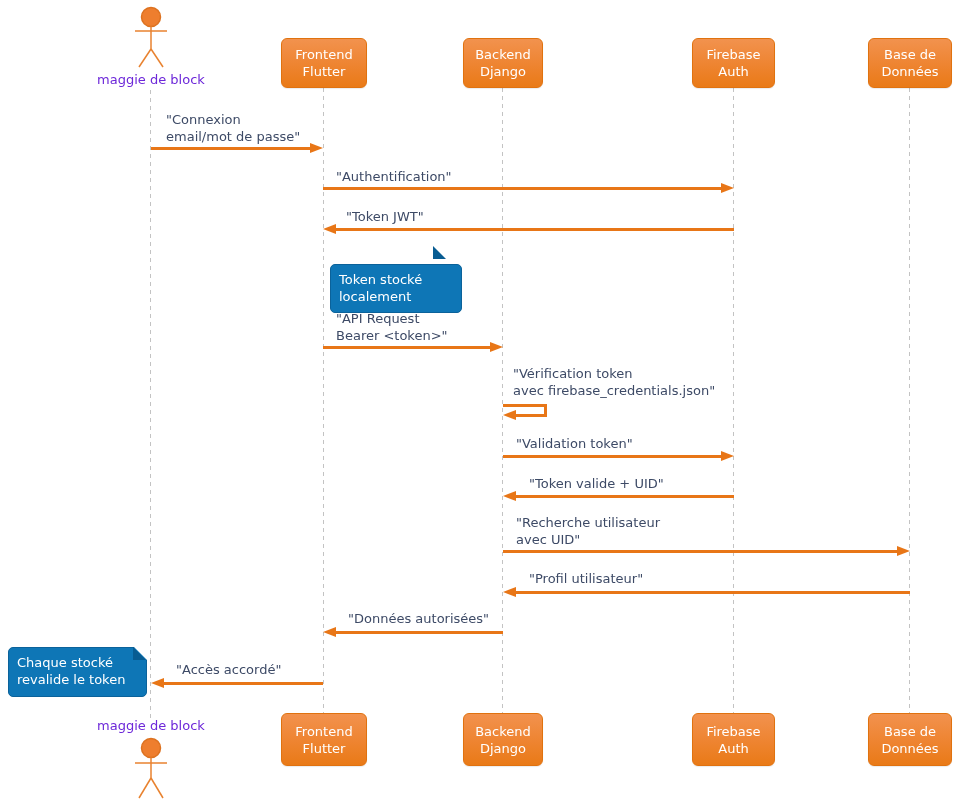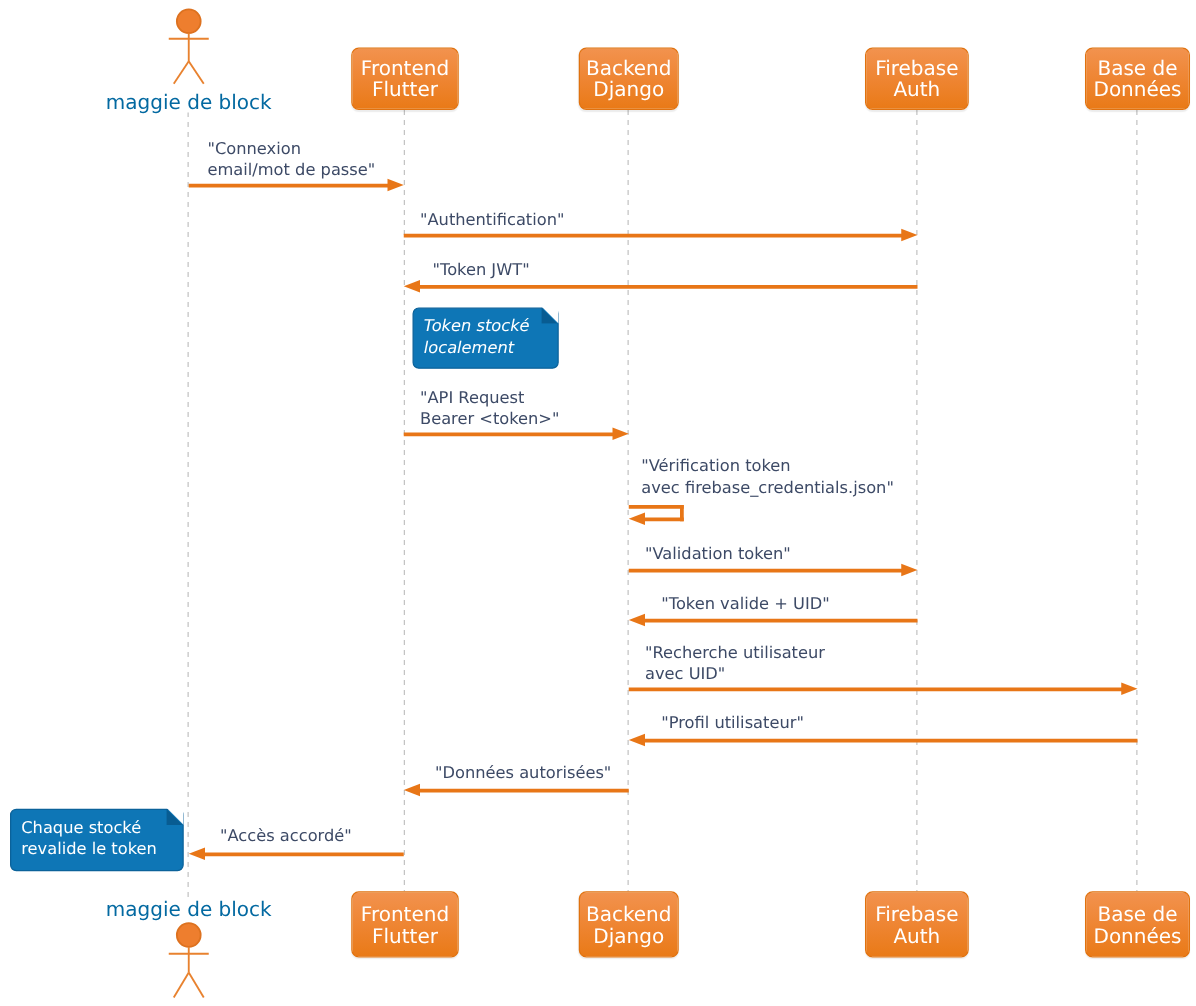--- a/index.html
+++ b/index.html
@@ -15,34 +15,34 @@
     position: absolute;
     width: 1px;
     background-image: repeating-linear-gradient(to bottom, #c3c3c3 0 4px, transparent 4px 8px);
   }
   .participant {
     position: absolute;
     background: linear-gradient(to bottom, #F2924E 0%, #EE8430 55%, #E97A17 100%);
     border: 1px solid #E0720F;
     border-radius: 6px;
     color: #ffffff;
-    font-size: 16px;
+    font-size: 13px;
     line-height: 17px;
     display: flex;
     align-items: center;
     justify-content: center;
     text-align: center;
     white-space: pre-line;
     box-sizing: border-box;
     box-shadow: 0 1px 1px rgba(0,0,0,0.08);
   }
   .actor-label {
     position: absolute;
-    font-size: 16px;
-    color: #0369a1;
+    font-size: 13px;
+    color: #6d28d9;
     text-align: center;
   }
   .actor-figure { position: absolute; }
   .msg-group { position: absolute; inset: 0; pointer-events: none; }
   .msg-label {
     position: absolute;
     font-size: 13px;
     line-height: 17px;
     color: #3D4A66;
     white-space: pre-line;
@@ -106,21 +106,21 @@
     <div class="msg-line" style="left:323px; top:187px; width:400px;"></div>
     <div class="head right" style="left:721px; top:183px;"></div>
   </div>
 
   <div class="msg-group">
     <div class="msg-label" style="left:346px; top:208px;">"Token JWT"</div>
     <div class="msg-line" style="left:334px; top:228px; width:400px;"></div>
     <div class="head left" style="left:323px; top:224px;"></div>
   </div>
 
-  <div class="note" style="left:330px; top:246px; width:117px; height:49px;font-style:italic;">Token stocké
+  <div class="note" style="left:330px; top:264px; width:132px; height:49px;">Token stocké
 localement</div>
   <div class="cut" style="position:absolute; left:433px; top:245px; width:14px; height:14px; background:#ffffff; clip-path:polygon(0 0,100% 0,100% 100%);"></div>
   <div class="flap" style="position:absolute; left:433px; top:246px; width:13px; height:13px; background:#085C92; clip-path:polygon(0 0,0 100%,100% 100%);"></div>
 
   <div class="msg-group">
     <div class="msg-label" style="left:336px; top:310px;">"API Request
 Bearer &lt;token&gt;"</div>
     <div class="msg-line" style="left:323px; top:346px; width:169px;"></div>
     <div class="head right" style="left:490px; top:342px;"></div>
   </div>

